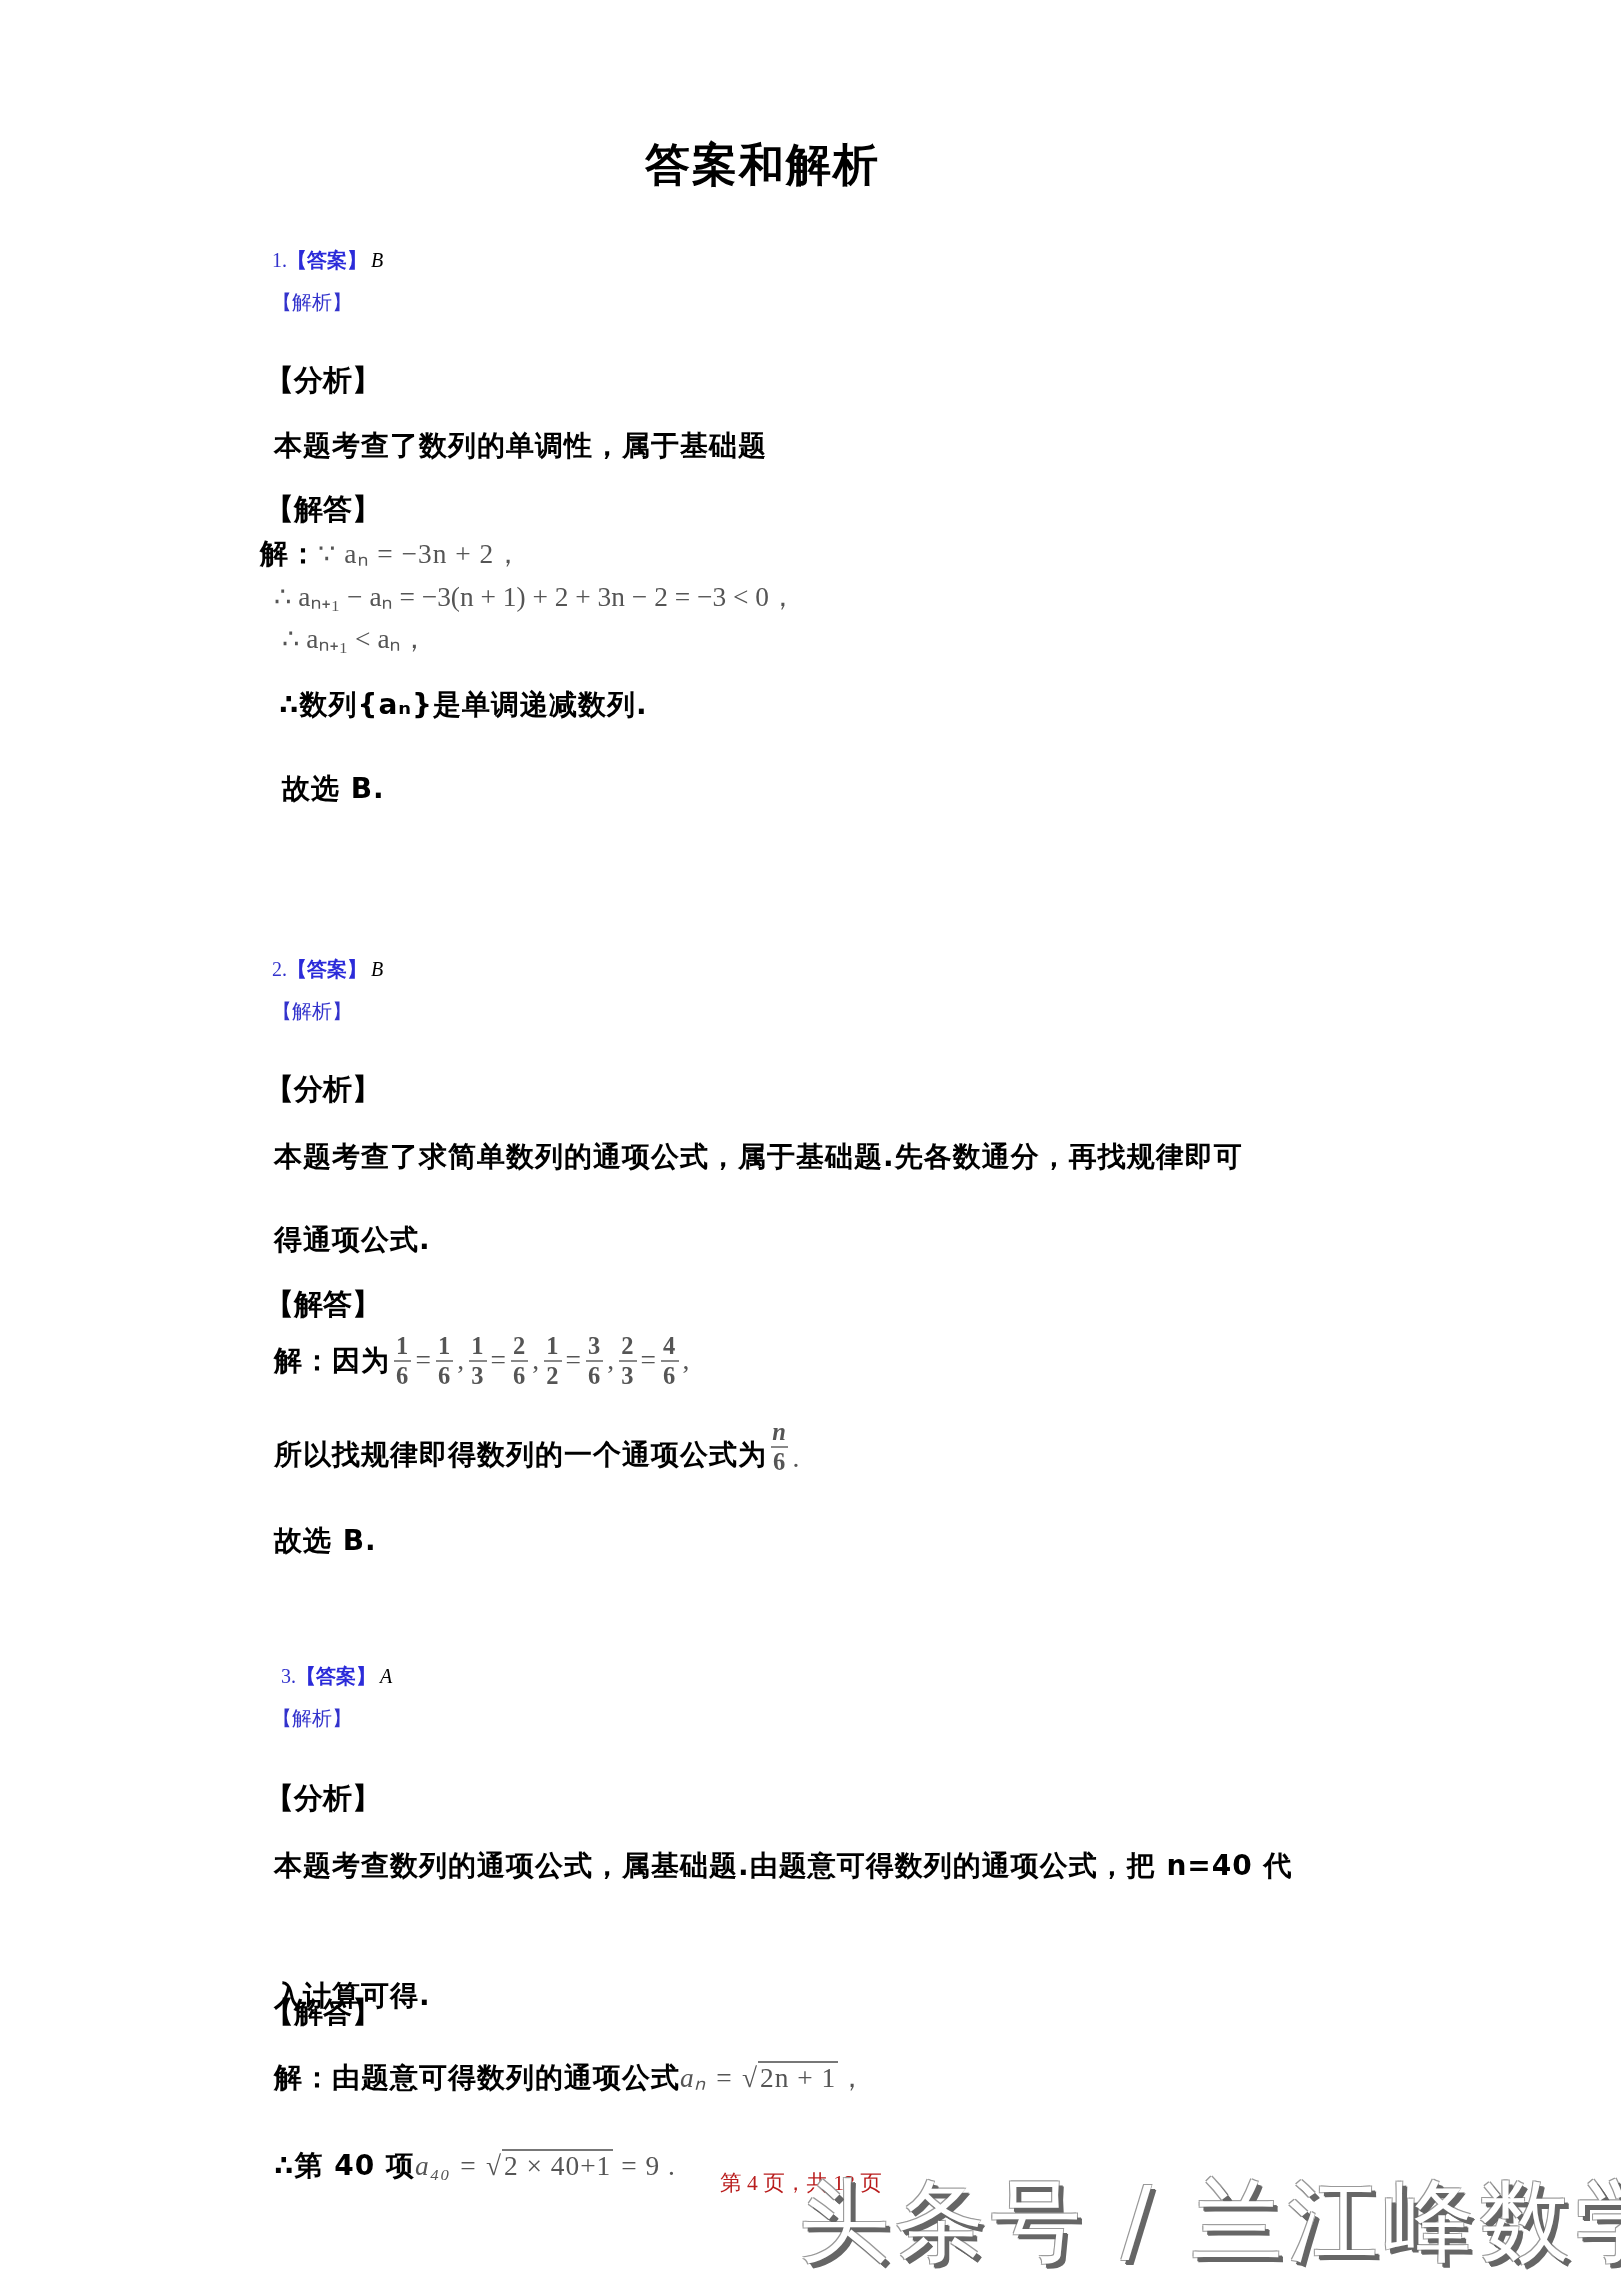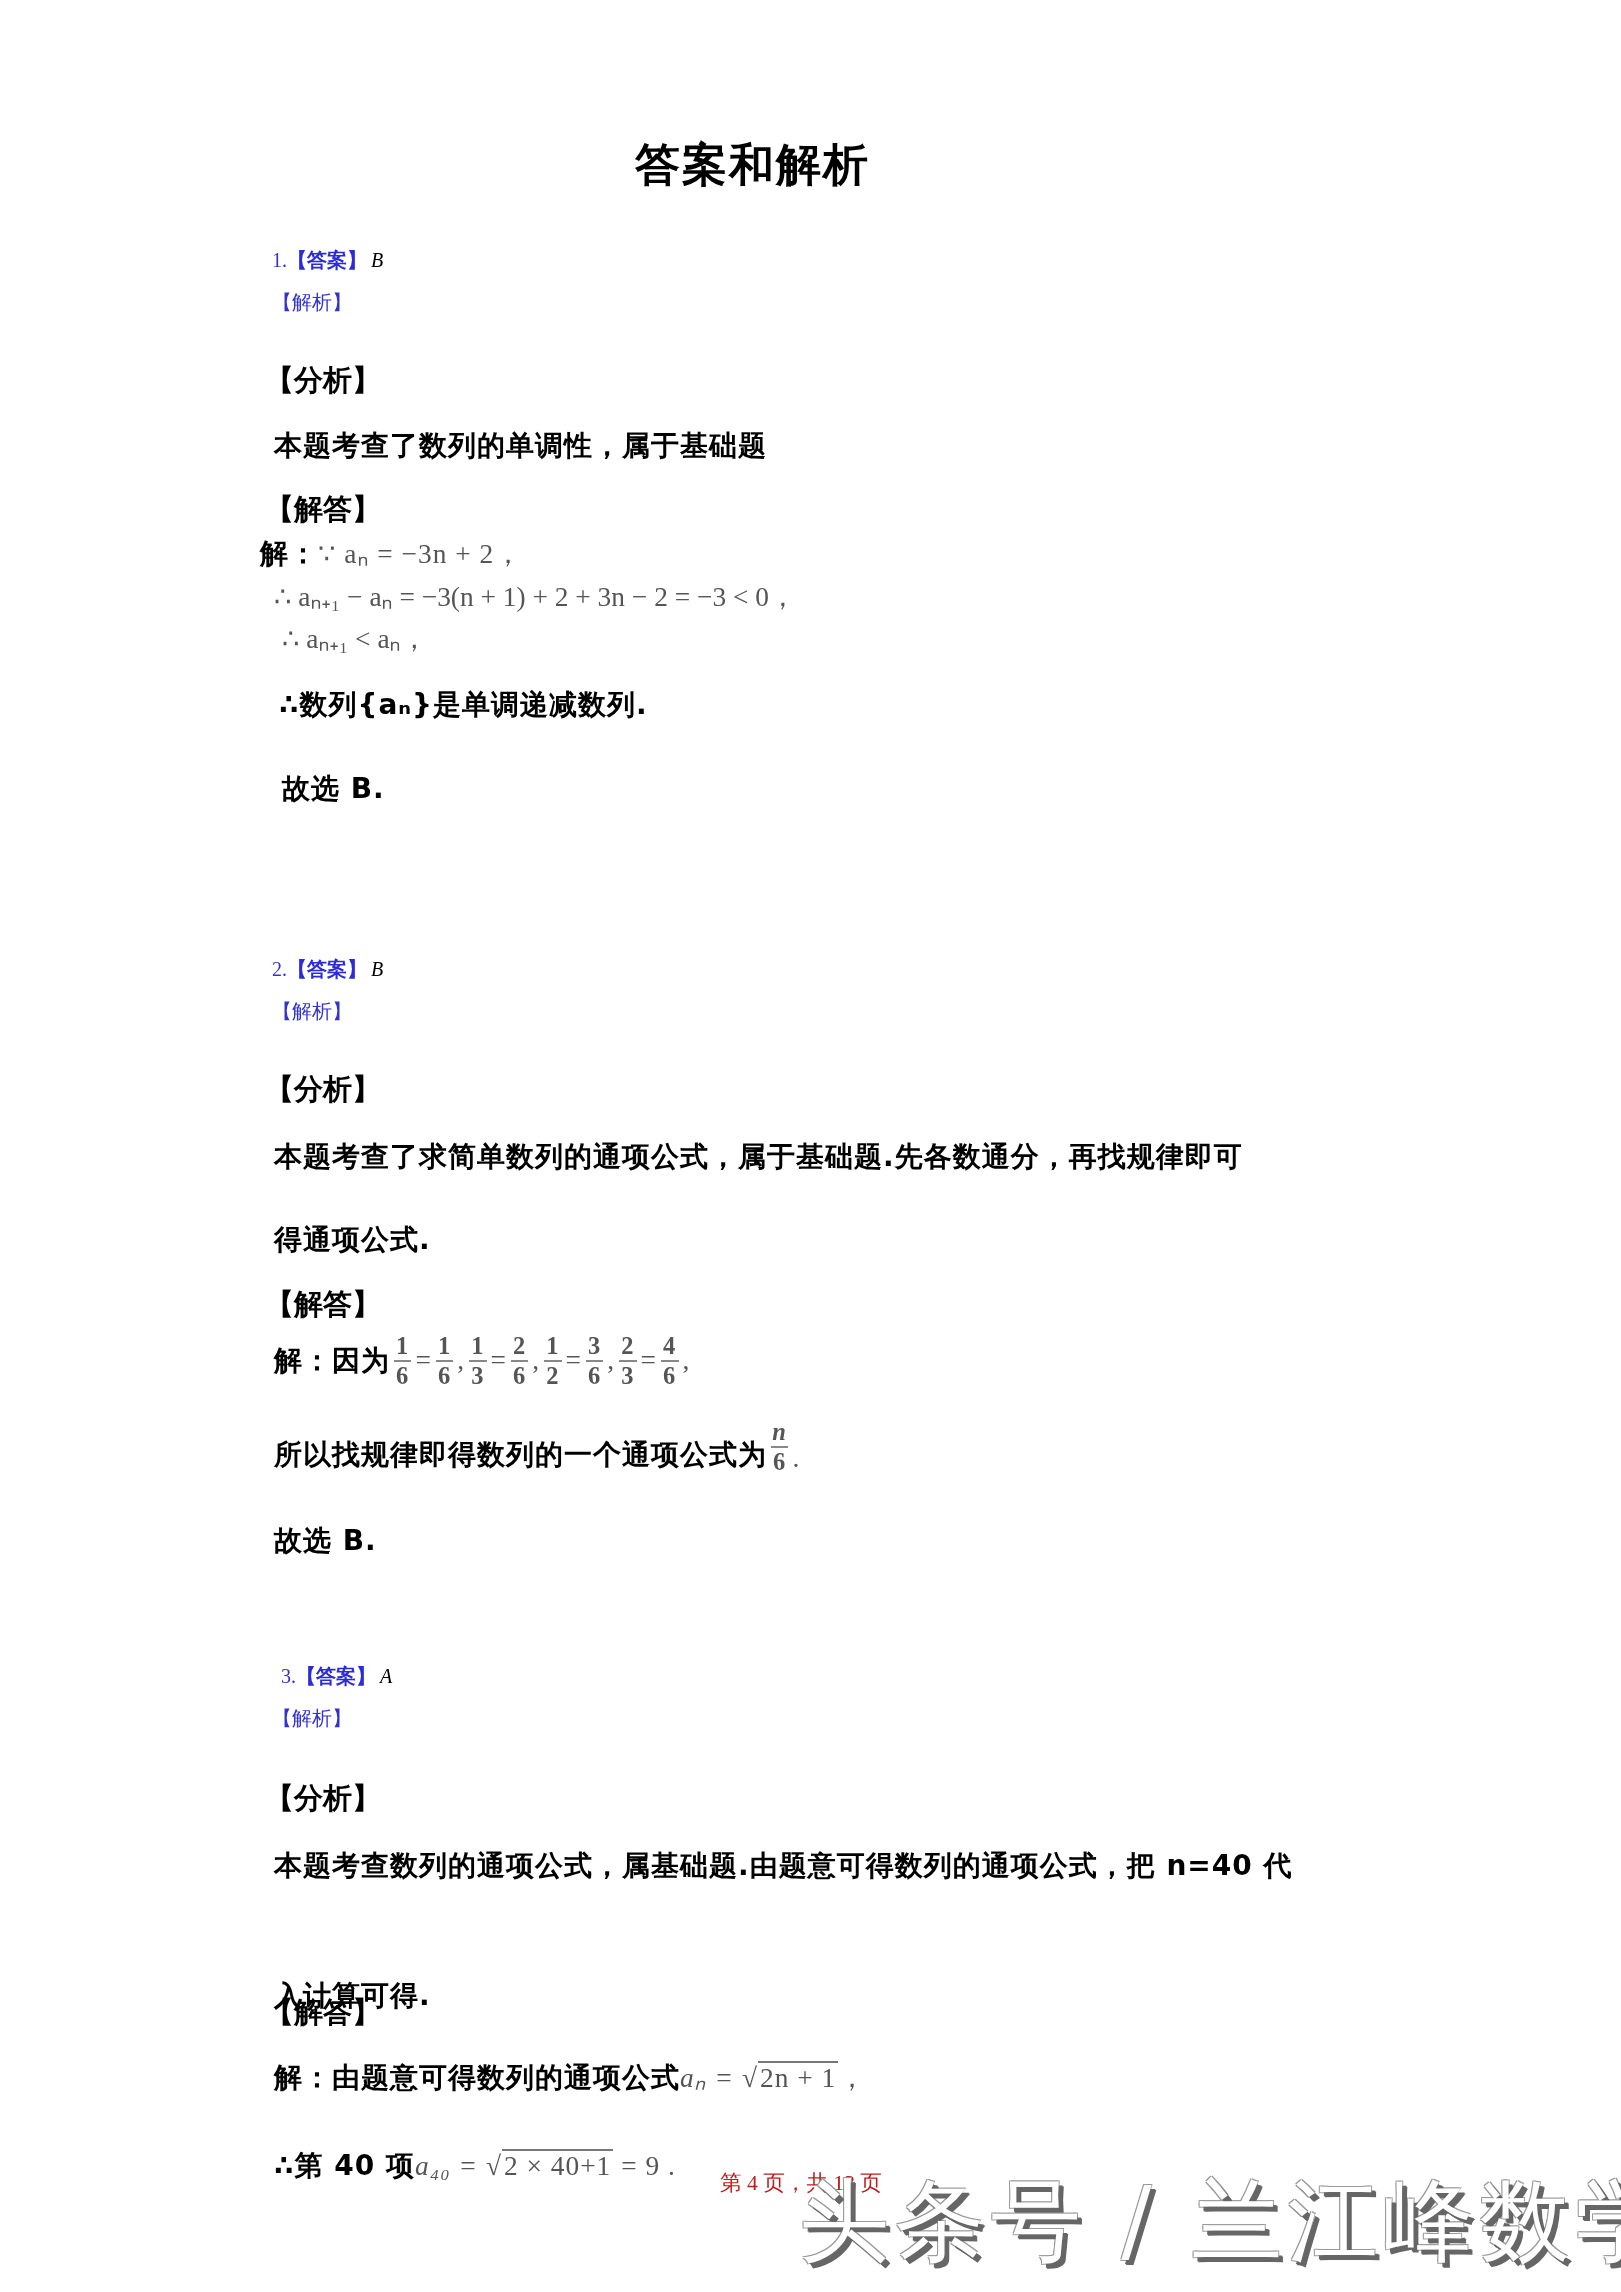--- a/index.html
+++ b/index.html
@@ -1,19 +1,19 @@
 <!DOCTYPE html>
 <html><head>
 <meta charset="utf-8">
 <style>
   html, body { margin:0; padding:0; background:#ffffff; }
   body { width:1621px; height:2293px; position:relative; overflow:hidden;
          font-family:"DejaVu Sans", sans-serif; color:#000; }
   .abs { position:absolute; white-space:nowrap; }
-  .title { left:0; width:1505px; text-align:center; top:135px; font-size:45px; font-weight:bold; letter-spacing:2px; }
+  .title { left:10px; width:1505px; text-align:center; top:135px; font-size:45px; font-weight:bold; letter-spacing:2px; }
   .q-head { font-family:"Liberation Serif", serif; font-size:20px; color:#3333cc; }
   .q-head .num { color:#3333cc; }
   .q-head .brk { color:#2b2bd9; font-weight:bold; }
   .q-head .ans { color:#000; font-style:italic; margin-left:3.9px; }
   .sec { font-size:29px; font-weight:bold; }
   .body { font-size:28px; font-weight:bold; letter-spacing:1px; }
   .math { font-family:"Liberation Serif", serif; font-size:27.4px; color:#555; font-weight:normal; }
   .math i { font-style:italic; }
   .frac { display:inline-flex; flex-direction:column; align-items:center; vertical-align:middle;
           font-family:"Liberation Serif", serif; font-size:24.5px; color:#555; line-height:25.5px; margin:0 3.9px; }

